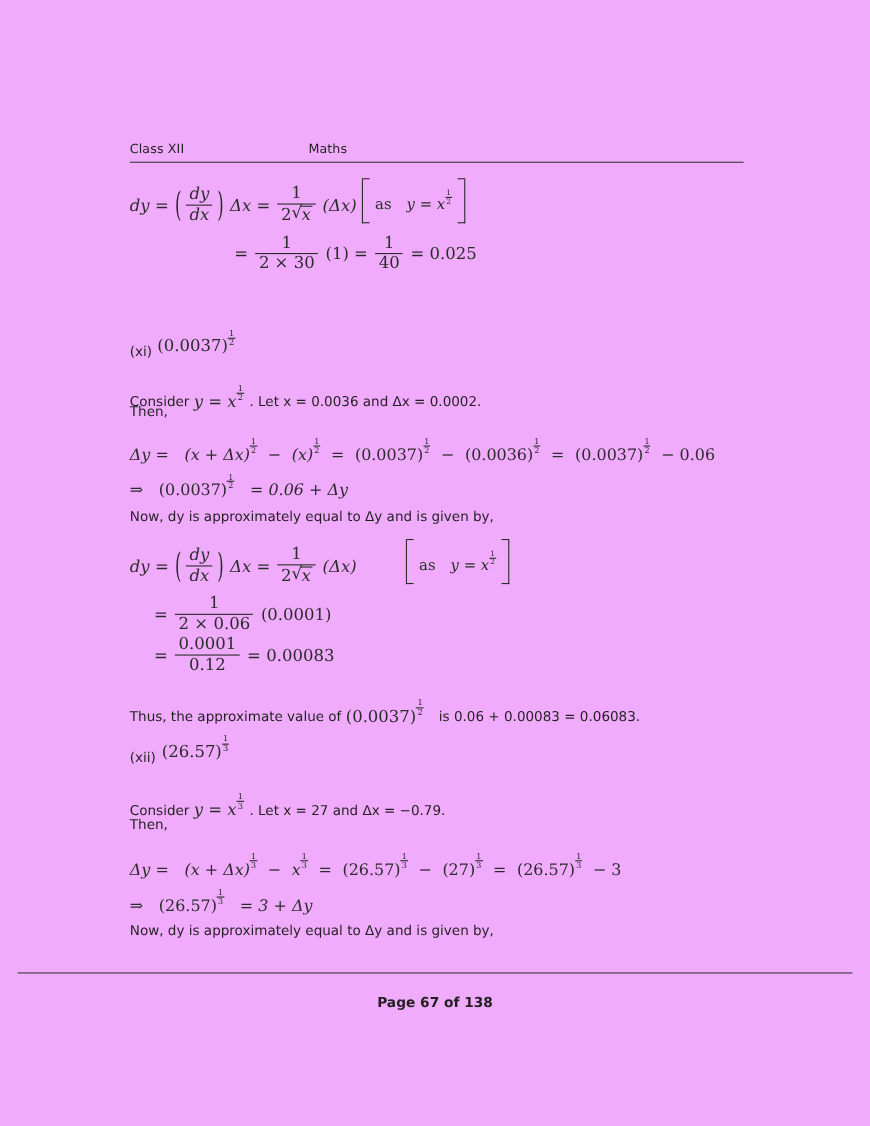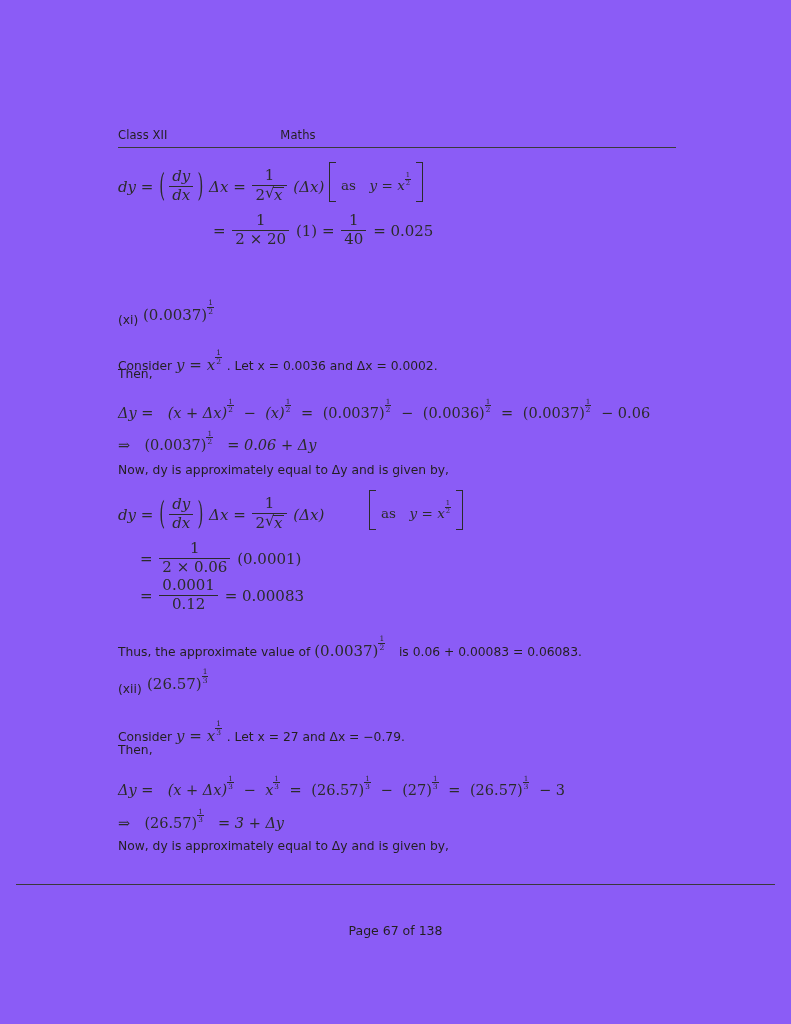--- a/index.html
+++ b/index.html
@@ -11,21 +11,21 @@
     width: 791px;
     height: 1024px;
     position: relative;
     font-family: "DejaVu Sans", sans-serif;
     color: #231f20;
     overflow: hidden;
   }
   .page {
     position: absolute;
     inset: 0;
-    background: #8b5cf6;
+    background: #f0abfc;
   }
 
   
   .header {
     position: absolute;
     left: 118px;
     top: 128px;
     width: 558px;
   }
   .header-row {
@@ -52,23 +52,22 @@
     width: 759px;
     border-bottom: 1.7px solid #3a3a3a;
   }
   .footer-text {
     position: absolute;
     left: 0;
     top: 903px;
     width: 791px;
     text-align: center;
     font-size: 12.5px;
-    font-weight: normal;
+    font-weight: bold;
     color: #231f20;
-    margin-top: 20px;
   }
 
   
   .txt {
     position: absolute;
     font-size: 12.3px;
     color: #231f20;
     white-space: nowrap;
     line-height: 1.4;
   }
@@ -227,21 +226,21 @@
     <span class="mi">x</span><span class="supfrac">
       <span class="num mn">1</span>
       <span class="den mn">2</span>
     </span>
   </div>
 
   <div class="math" style="left:213px; top:213px; font-size:15px;">
     <span class="mn">= </span>
     <span class="frac">
       <span class="num mn">1</span>
-      <span class="den mn">2 × 20</span>
+      <span class="den mn">2 × 30</span>
     </span>
     <span class="mn">(1)</span>
     <span class="mn"> = </span>
     <span class="frac">
       <span class="num mn">1</span>
       <span class="den mn">40</span>
     </span>
     <span class="mn"> = </span>
     <span class="mn">0.025</span>
   </div>

